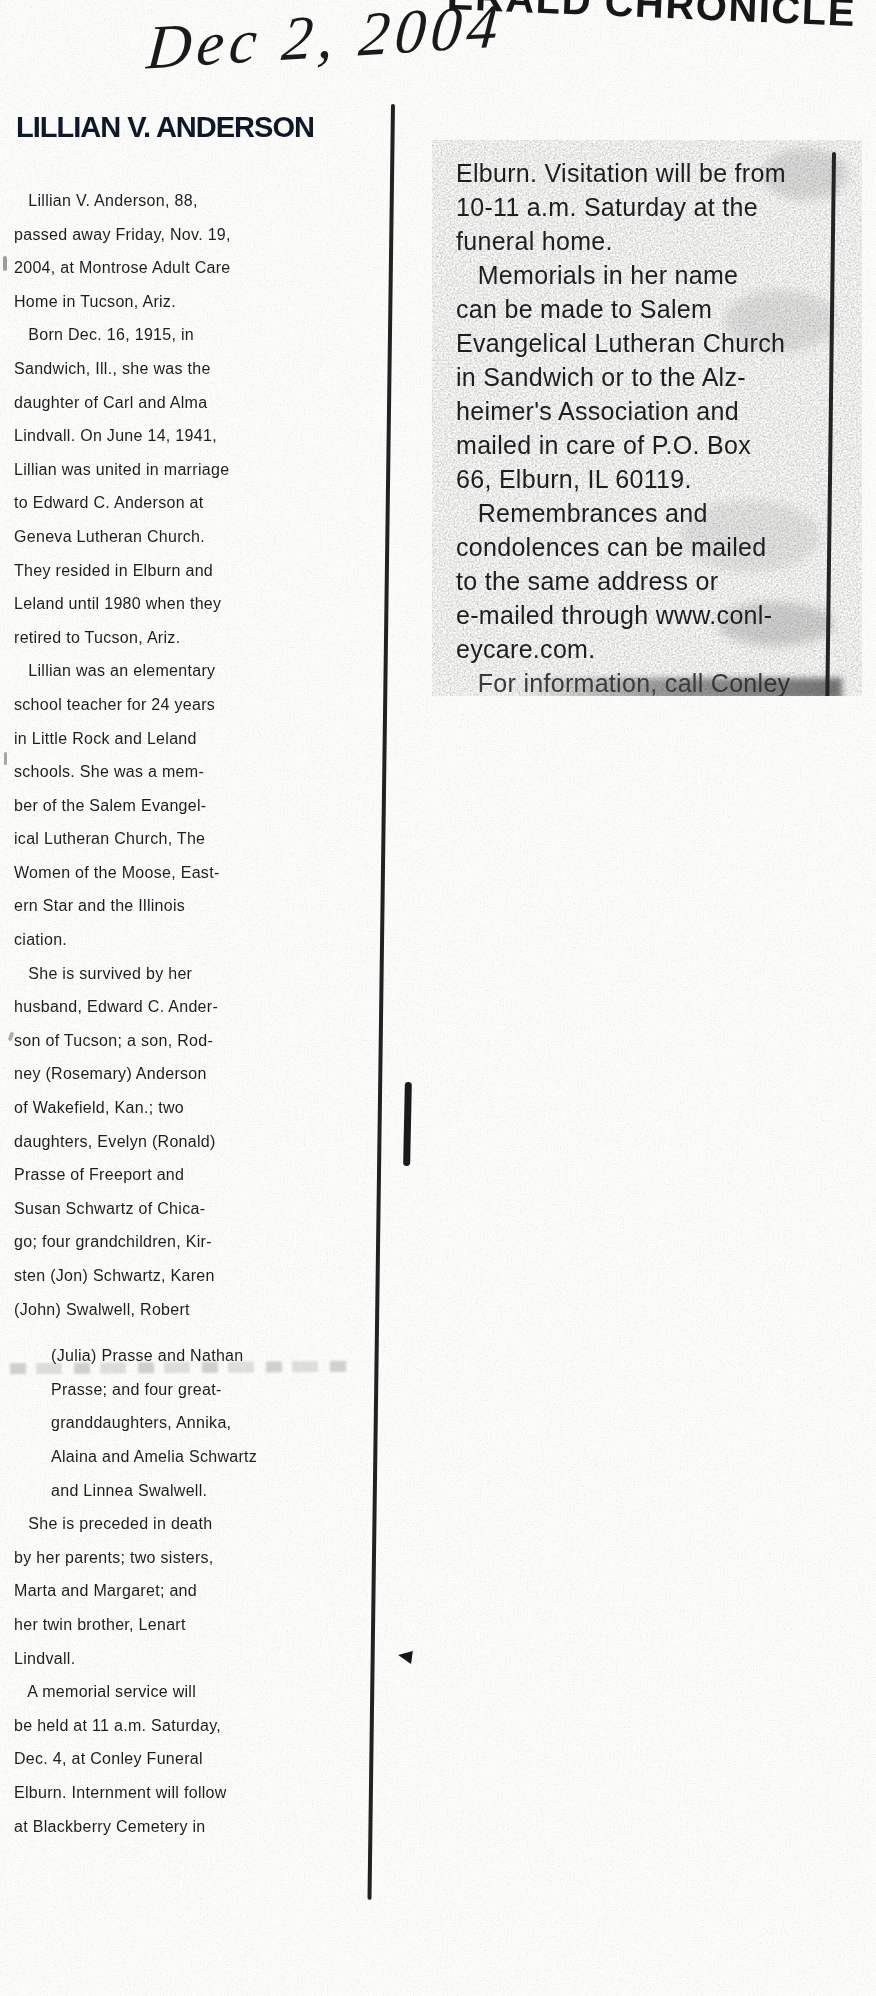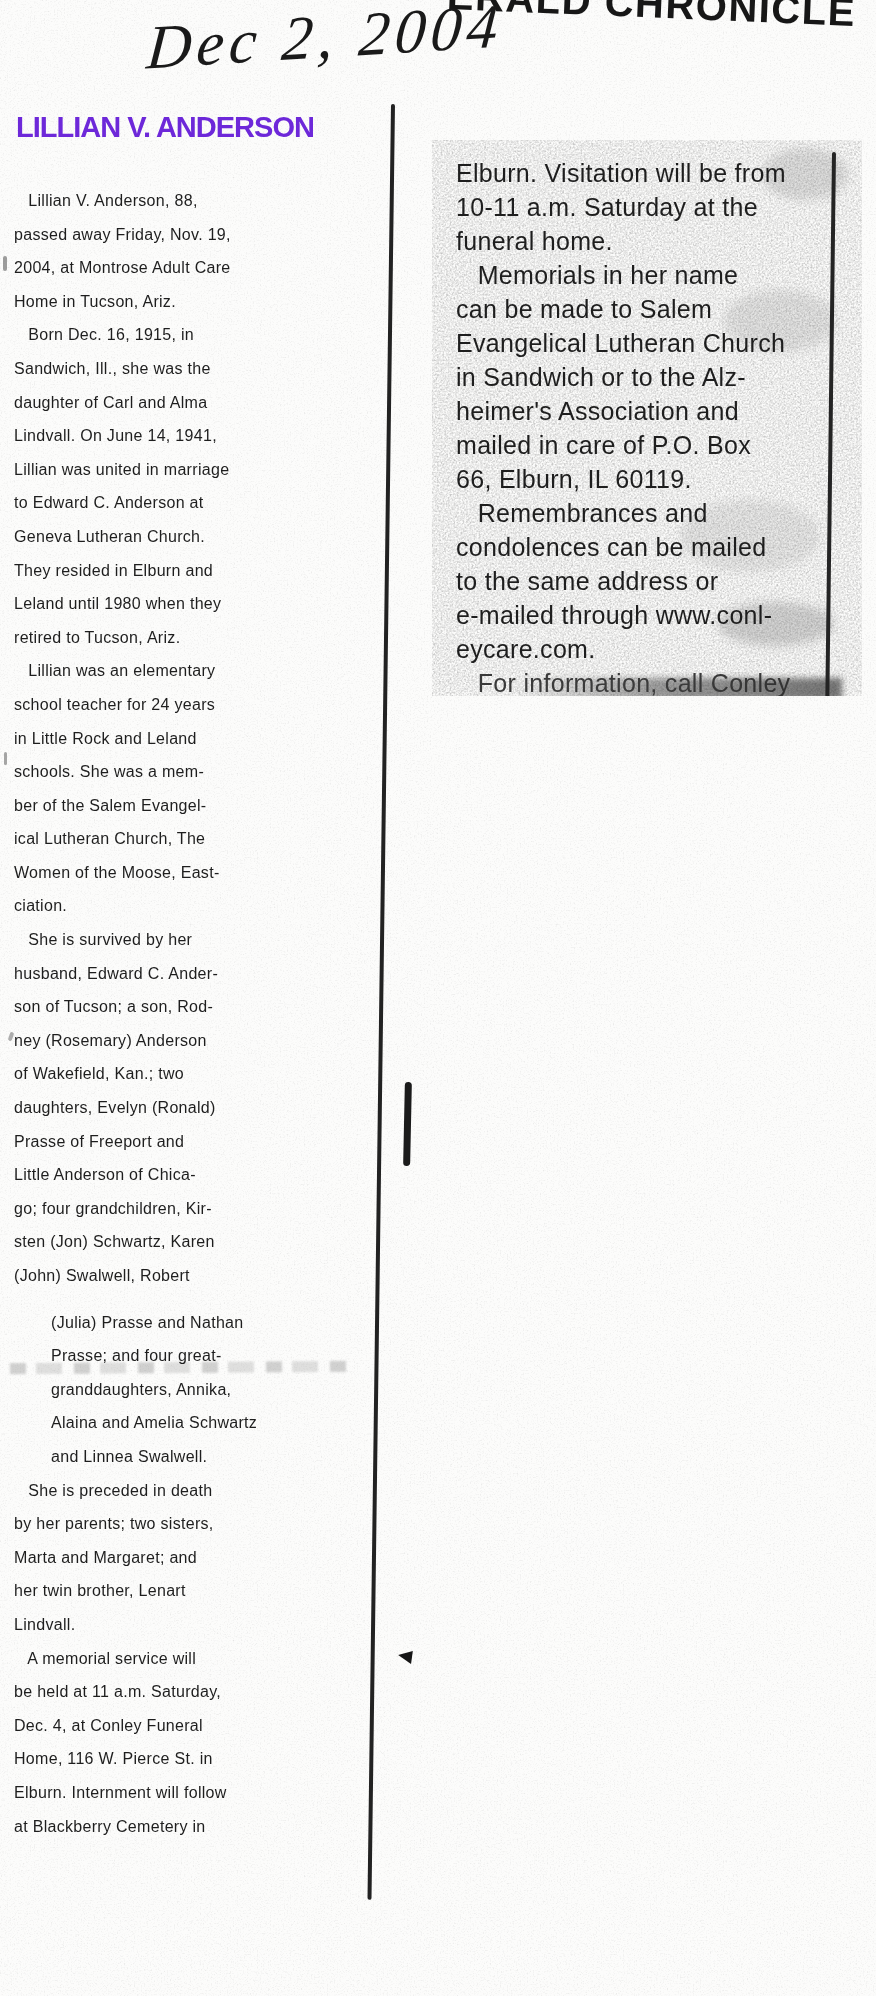--- a/index.html
+++ b/index.html
@@ -39,21 +39,21 @@
     border-right:14px solid #161616;transform:rotate(8deg);
   }
   .speck{position:absolute;background:#4f4f4f;border-radius:2px;}
   .speck.s1{left:3px;top:256px;width:4px;height:15px;opacity:.55;}
   .speck.s2{left:4px;top:752px;width:3px;height:13px;opacity:.5;}
   .speck.s3{left:9px;top:1032px;width:4px;height:9px;opacity:.45;transform:rotate(20deg);}
 
   .left-col{position:absolute;left:14px;top:110px;width:404px;}
   .headline{
     margin:0 0 40px 2px;font-size:29px;line-height:34px;font-weight:bold;
-    letter-spacing:-1px;color:#6d28d9;white-space:pre;
+    letter-spacing:-1px;color:#0f172a;white-space:pre;
   }
   .paras{position:relative;}
   .para{margin:0;}
   .para.gap-before{margin-top:13px;margin-left:37px;}
   .left-col .line{font-size:16px;line-height:33.6px;letter-spacing:.3px;white-space:pre;}
   .smudge{
     position:absolute;left:-4px;top:1252px;width:345px;height:11px;opacity:.55;
     background:repeating-linear-gradient(90deg,
       rgba(110,110,110,.55) 0 16px, rgba(150,150,150,0) 16px 26px,
       rgba(120,120,120,.4) 26px 52px, rgba(150,150,150,0) 52px 64px);
@@ -134,31 +134,32 @@
           <div class="line">retired to Tucson, Ariz.</div>
         </div>
         <div class="para">
           <div class="line">   Lillian was an elementary</div>
           <div class="line">school teacher for 24 years</div>
           <div class="line">in Little Rock and Leland</div>
           <div class="line">schools. She was a mem-</div>
           <div class="line">ber of the Salem Evangel-</div>
           <div class="line">ical Lutheran Church, The</div>
           <div class="line">Women of the Moose, East-</div>
+          <div class="line">ern Star and the Illinois</div>
           <div class="line">ciation.</div>
         </div>
         <div class="para">
           <div class="line">   She is survived by her</div>
           <div class="line">husband, Edward C. Ander-</div>
           <div class="line">son of Tucson; a son, Rod-</div>
           <div class="line">ney (Rosemary) Anderson</div>
           <div class="line">of Wakefield, Kan.; two</div>
           <div class="line">daughters, Evelyn (Ronald)</div>
           <div class="line">Prasse of Freeport and</div>
-          <div class="line">Little Anderson of Chica-</div>
+          <div class="line">Susan Schwartz of Chica-</div>
           <div class="line">go; four grandchildren, Kir-</div>
           <div class="line">sten (Jon) Schwartz, Karen</div>
           <div class="line">(John) Swalwell, Robert</div>
         </div>
         <div class="para gap-before">
           <div class="line">(Julia) Prasse and Nathan</div>
           <div class="line">Prasse; and four great-</div>
           <div class="line">granddaughters, Annika,</div>
           <div class="line">Alaina and Amelia Schwartz</div>
           <div class="line">and Linnea Swalwell.</div>
@@ -167,21 +168,20 @@
           <div class="line">   She is preceded in death</div>
           <div class="line">by her parents; two sisters,</div>
           <div class="line">Marta and Margaret; and</div>
           <div class="line">her twin brother, Lenart</div>
           <div class="line">Lindvall.</div>
         </div>
         <div class="para">
           <div class="line">   A memorial service will</div>
           <div class="line">be held at 11 a.m. Saturday,</div>
           <div class="line">Dec. 4, at Conley Funeral</div>
-          <div class="line">Home, 116 W. Pierce St. in</div>
           <div class="line">Elburn. Internment will follow</div>
           <div class="line">at Blackberry Cemetery in</div>
         </div>
       </div>
   </div>
 
   <div class="right-col">
     <svg class="grain box-grain" width="430" height="556" viewBox="0 0 430 556">
       <defs>
         <filter id="gHeavy" x="0" y="0" width="100%" height="100%">

